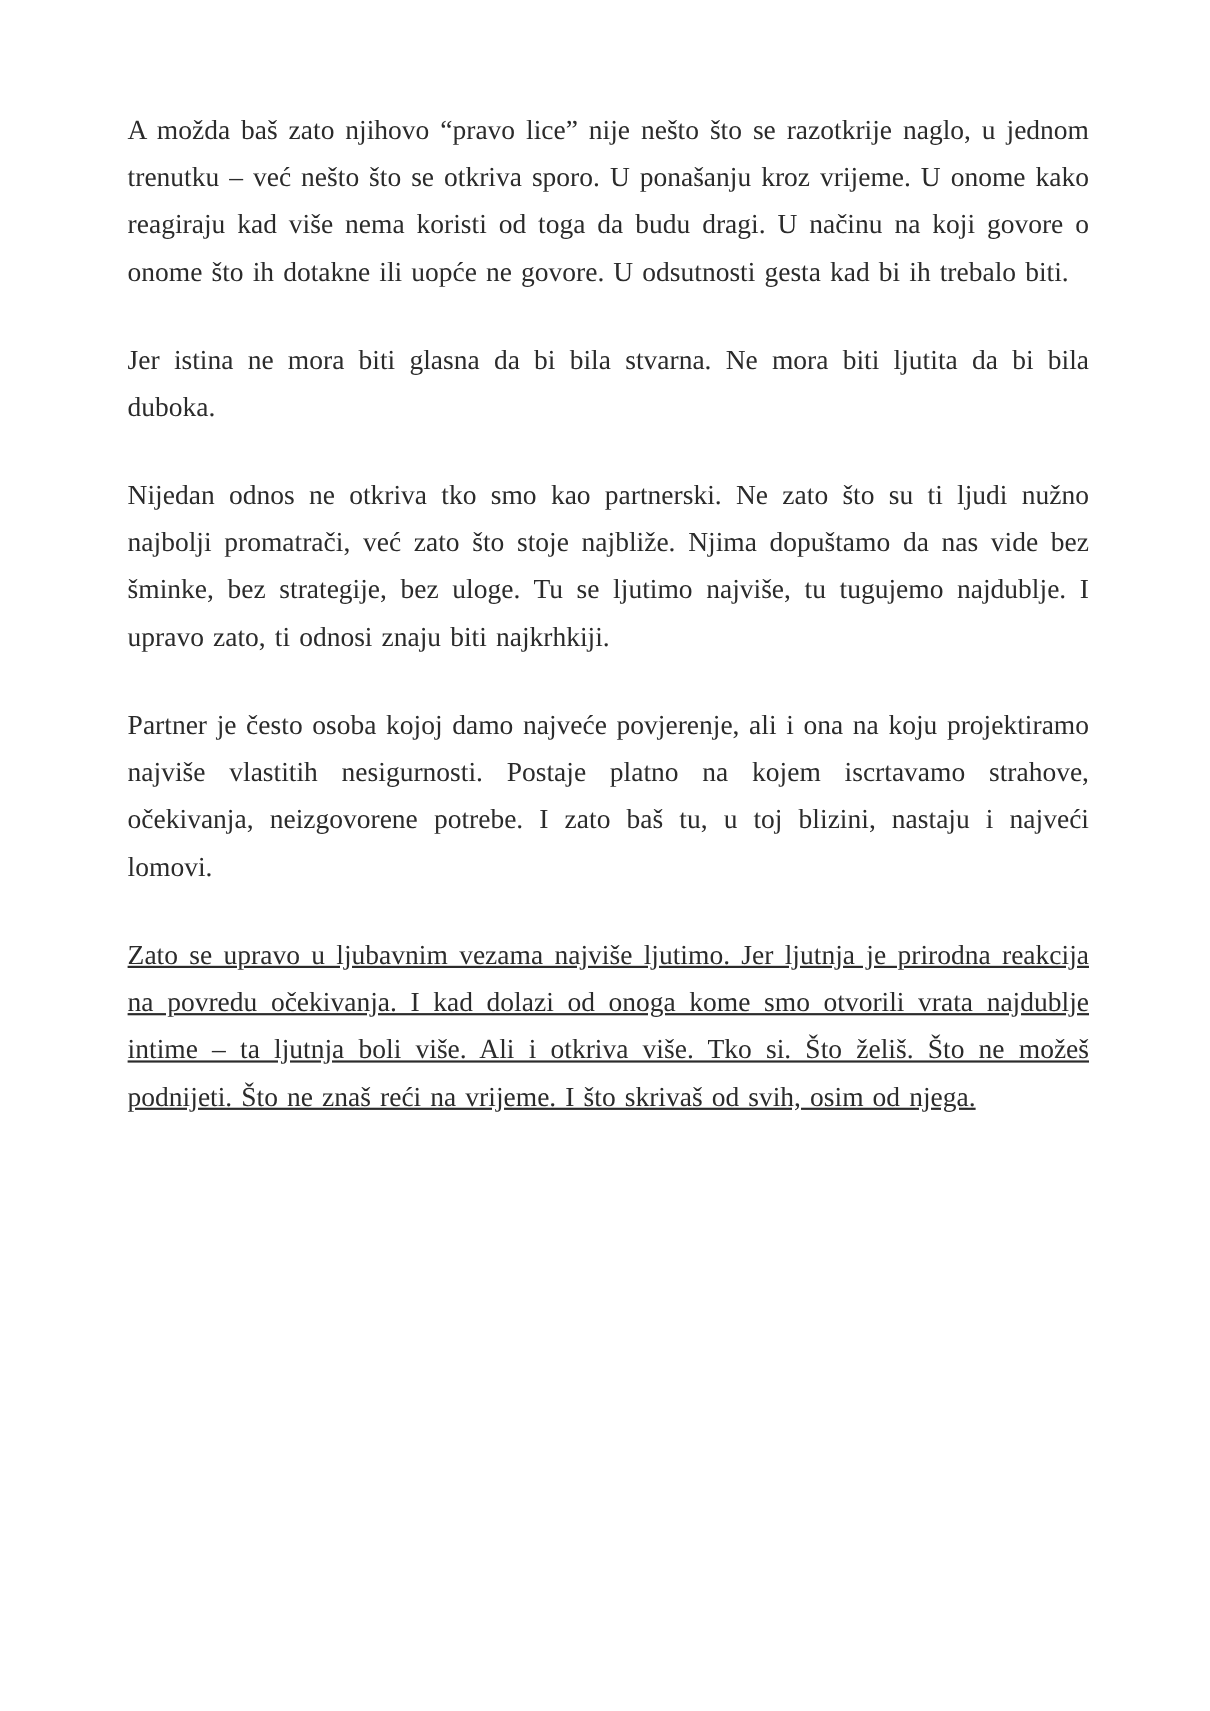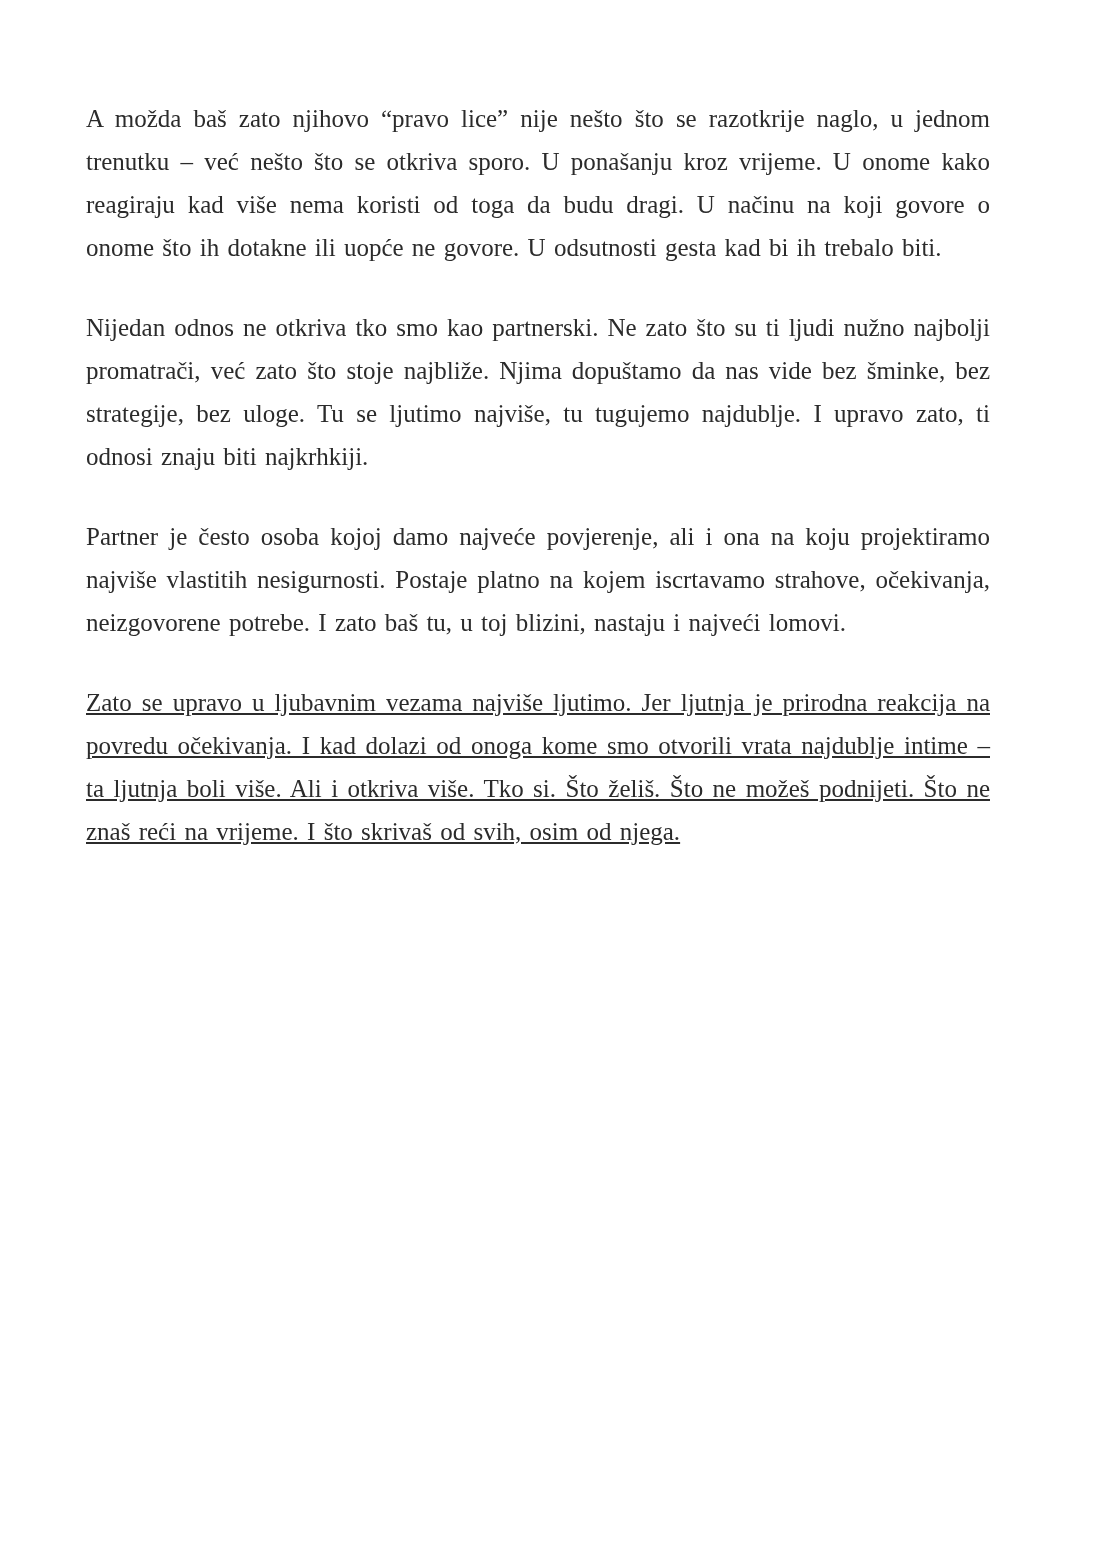--- a/index.html
+++ b/index.html
@@ -7,21 +7,21 @@
     margin: 0;
     padding: 0;
     background: #ffffff;
   }
   .page {
     position: relative;
     width: 1100px;
     height: 1555px;
     background: #ffffff;
     box-sizing: border-box;
-    padding: 97px 110px 0 86px;
+    padding: 97px 110px 0 116px;
     overflow: hidden;
   }
   .page p {
     font-family: "Liberation Serif", "DejaVu Serif", serif;
     font-size: 25px;
     line-height: 43px;
     color: #2b2b2b;
     text-align: justify;
     margin: 0 0 37px 0;
     word-spacing: 0.08em;
@@ -31,16 +31,17 @@
   .page p:last-child {
     margin-bottom: 0;
     text-decoration: underline;
   }
 </style>
 </head>
 <body>
 
 <main class="page">
   <p>A možda baš zato njihovo “pravo lice” nije nešto što se razotkrije naglo, u jednom trenutku – već nešto što se otkriva sporo. U ponašanju kroz vrijeme. U onome kako reagiraju kad više nema koristi od toga da budu dragi. U načinu na koji govore o onome što ih dotakne ili uopće ne govore. U odsutnosti gesta kad bi ih trebalo biti.</p>
+  <p>Jer istina ne mora biti glasna da bi bila stvarna. Ne mora biti ljutita da bi bila duboka.</p>
   <p>Nijedan odnos ne otkriva tko smo kao partnerski. Ne zato što su ti ljudi nužno najbolji promatrači, već zato što stoje najbliže. Njima dopuštamo da nas vide bez šminke, bez strategije, bez uloge. Tu se ljutimo najviše, tu tugujemo najdublje. I upravo zato, ti odnosi znaju biti najkrhkiji.</p>
   <p>Partner je često osoba kojoj damo najveće povjerenje, ali i ona na koju projektiramo najviše vlastitih nesigurnosti. Postaje platno na kojem iscrtavamo strahove, očekivanja, neizgovorene potrebe. I zato baš tu, u toj blizini, nastaju i najveći lomovi.</p>
   <p>Zato se upravo u ljubavnim vezama najviše ljutimo. Jer ljutnja je prirodna reakcija na povredu očekivanja. I kad dolazi od onoga kome smo otvorili vrata najdublje intime – ta ljutnja boli više. Ali i otkriva više. Tko si. Što želiš. Što ne možeš podnijeti. Što ne znaš reći na vrijeme. I što skrivaš od svih, osim od njega.</p>
 </main>
 
 </body></html>

